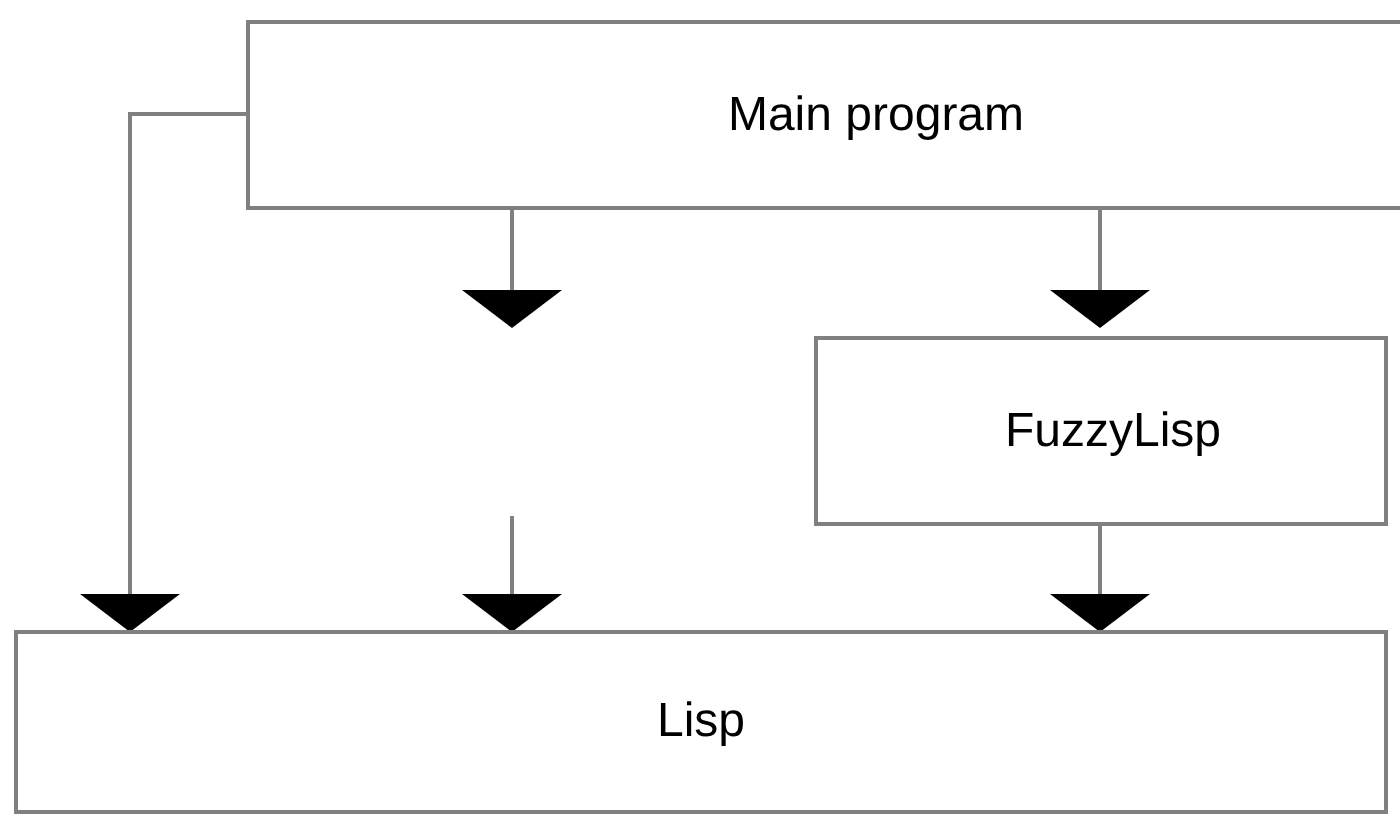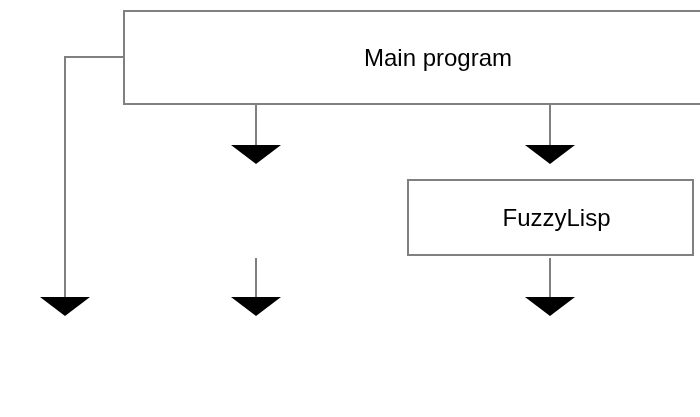--- a/index.html
+++ b/index.html
@@ -49,23 +49,23 @@
     height: 95px;
   }
   #node-knowledge {
     left: 124px;
     top: 163px;
     width: 265px;
     height: 95px;
   }
   #node-fuzzylisp {
     left: 407px;
-    top: 179px;
+    top: 168px;
     width: 287px;
-    height: 77px;
+    height: 95px;
     padding-left: 12px;
   }
   #node-lisp {
     left: 7px;
     top: 315px;
     width: 687px;
     height: 92px;
   }
   .edge-line {
     stroke: #808080;
@@ -107,14 +107,17 @@
 
   <div class="node-box" id="node-main">
     <span class="node-label">Main program</span>
   </div>
 
 
   <div class="node-box" id="node-fuzzylisp">
     <span class="node-label">FuzzyLisp</span>
   </div>
 
+  <div class="node-box" id="node-lisp">
+    <span class="node-label">Lisp</span>
+  </div>
 
 </div>
 
 </body></html>

